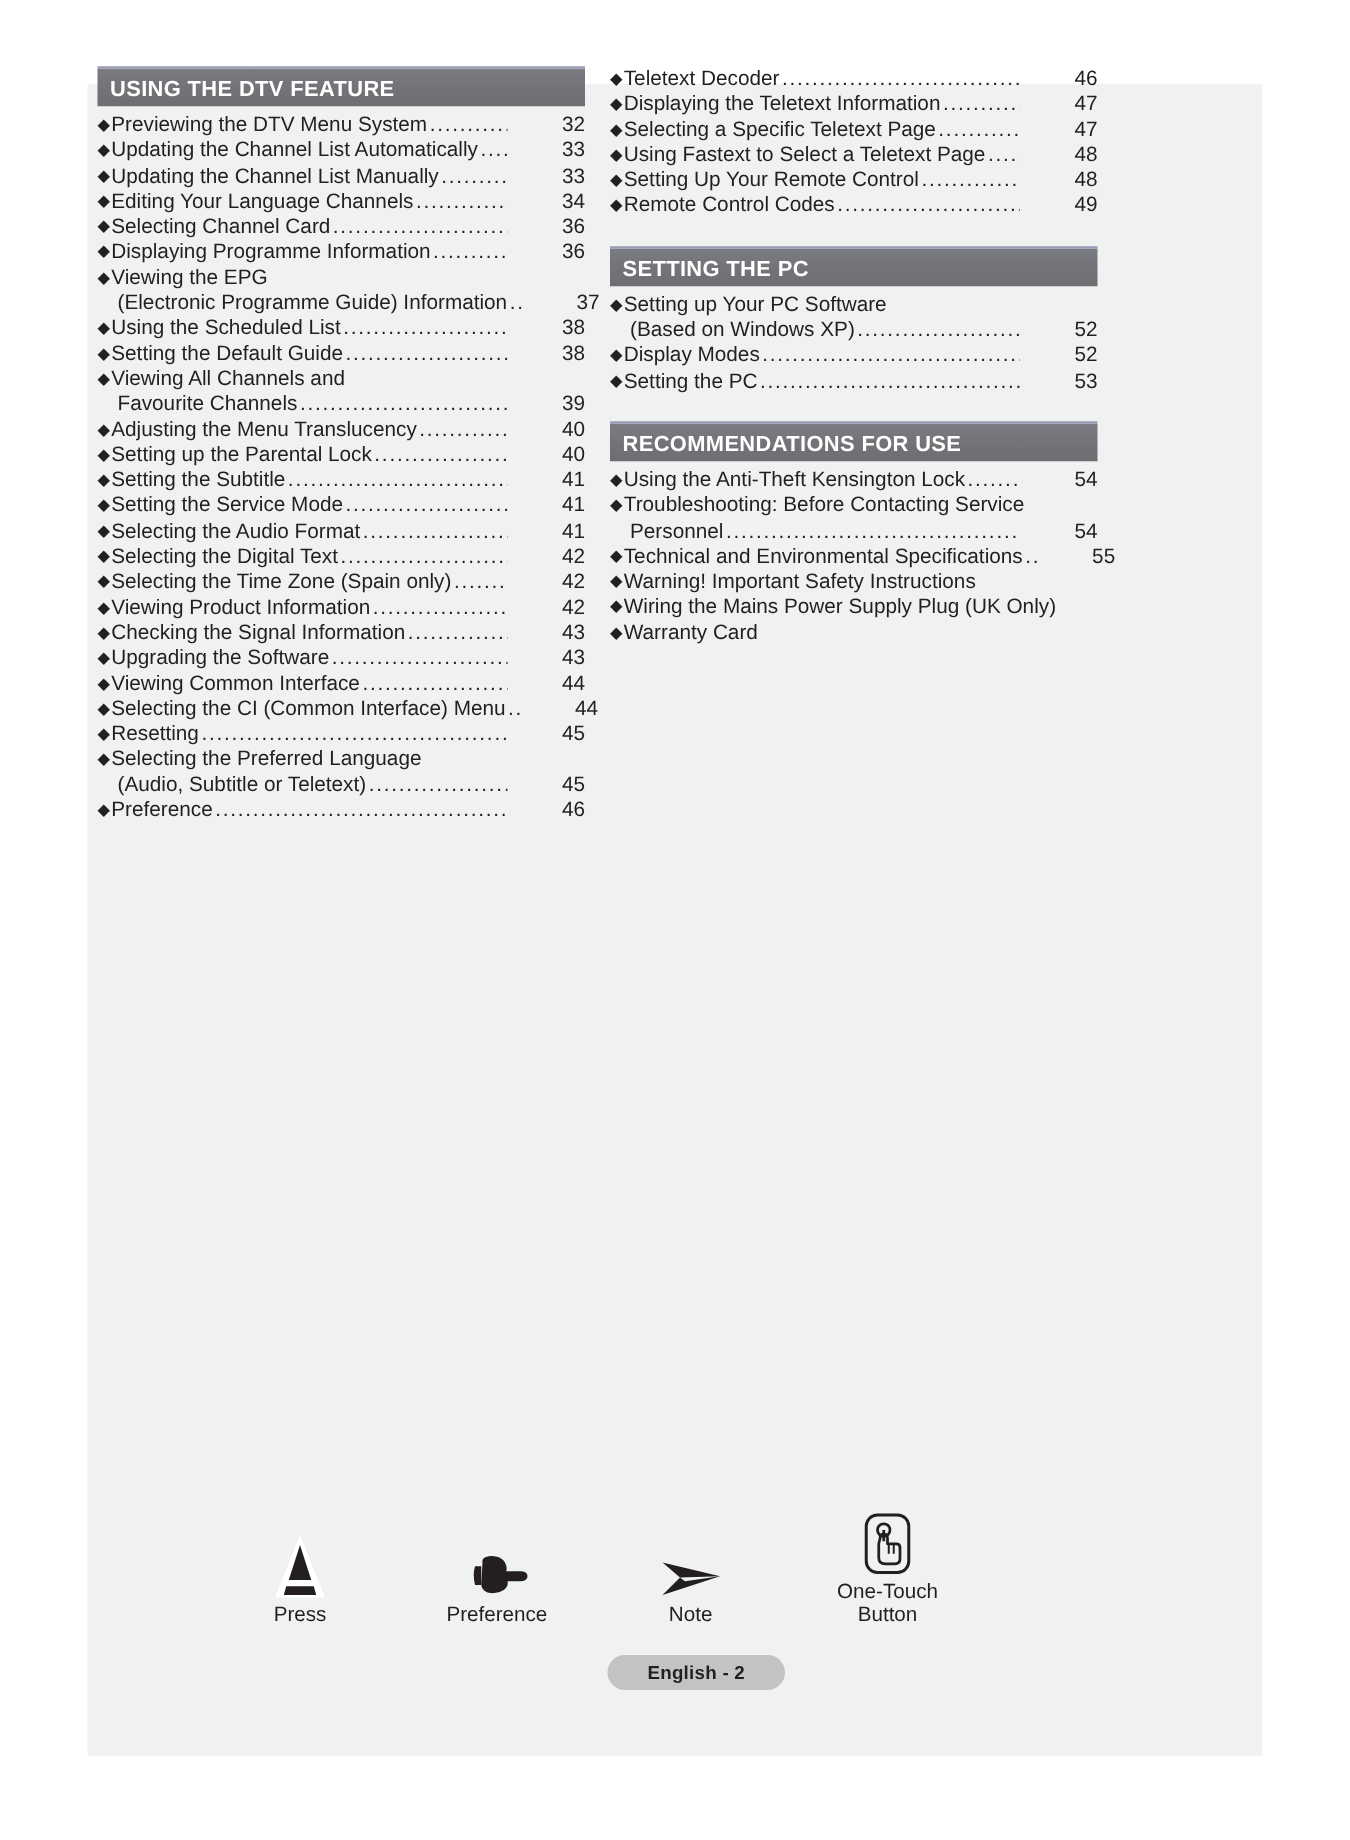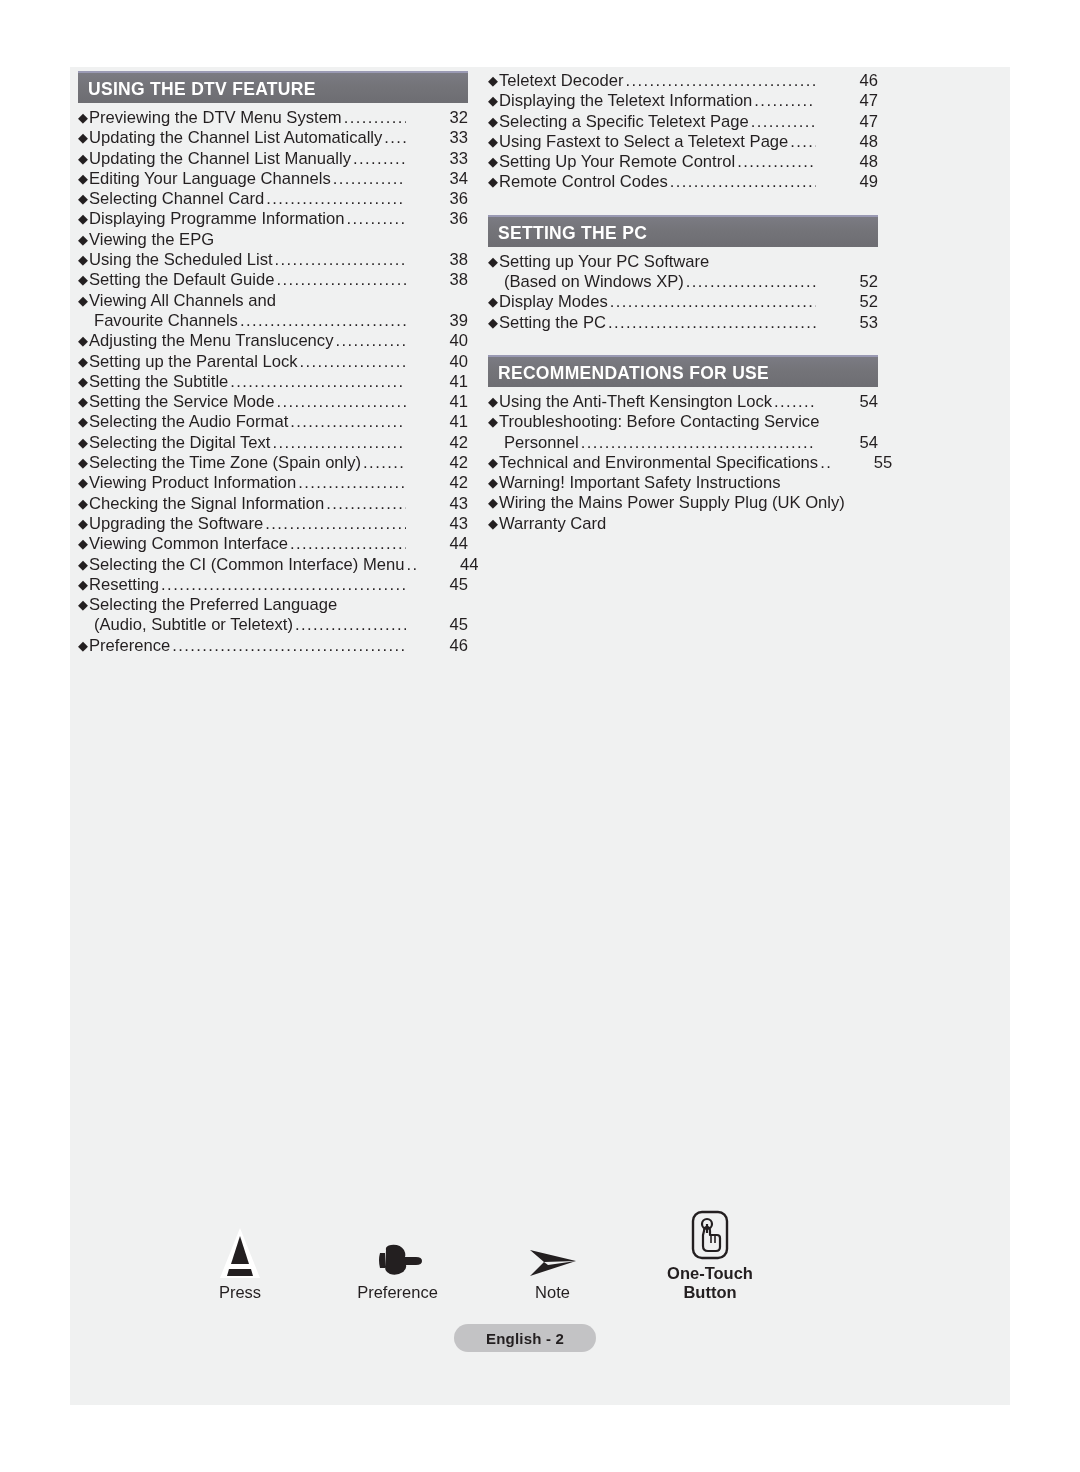--- a/index.html
+++ b/index.html
@@ -22,21 +22,21 @@
     top: 67px;
     width: 940px;
     height: 1338px;
     background: #f0f1f1;
   }
 
   
   .toc-columns {
     position: absolute;
     left: 78px;
-    top: 71px;
+    top: 53px;
     width: 800px;
     display: flex;
     gap: 20px;
   }
   .toc-col {
     width: 390px;
   }
 
   
   .section-header {
@@ -123,39 +123,39 @@
   }
   .legend-cell {
     flex: 0 0 auto;
     text-align: center;
     color: #231f20;
   }
   .legend-cell.c0 { width: 150px; }
   .legend-cell.c1 { width: 160px; }
   .legend-cell.c2 { width: 155px; }
   .legend-cell.c3 { width: 155px; text-align: center; }
-  .legend-cell.c4 { width: 160px; font-weight: bold; }
+  .legend-cell.c4 { width: 160px; }
 
   .legend-icon {
     height: 56px;
     display: flex;
     align-items: flex-end;
     justify-content: center;
     margin-bottom: 3px;
   }
   .legend-label {
     font-size: 16.5px;
     line-height: 19px;
   }
   .legend-label.bold { font-weight: bold; font-size: 17px; }
 
   
   .footer-badge {
     position: absolute;
-    left: 454px;
+    left: 486px;
     top: 1324px;
     width: 142px;
     height: 28px;
     background: #c3c3c5;
     border-radius: 14px;
     color: #231f20;
     font-size: 15px;
     font-weight: bold;
     display: flex;
     align-items: center;
@@ -217,20 +217,25 @@
             <span class="bullet">◆</span>
             <span class="entry-title">Displaying Programme Information</span>
             <span class="leader"></span>
             <span class="pagenum">36</span>
           </div>
         </li>
         <li class="toc-entry">
           <div class="entry-line no-leader no-page">
             <span class="bullet">◆</span>
             <span class="entry-title">Viewing the EPG</span>
+            <span class="pagenum">37</span>
+          </div>
+          <div class="entry-cont">
+            <span class="entry-title">(Electronic Programme Guide) Information</span>
+            <span class="leader"></span>
             <span class="pagenum">37</span>
           </div>
         </li>
         <li class="toc-entry">
           <div class="entry-line">
             <span class="bullet">◆</span>
             <span class="entry-title">Using the Scheduled List</span>
             <span class="leader"></span>
             <span class="pagenum">38</span>
           </div>

